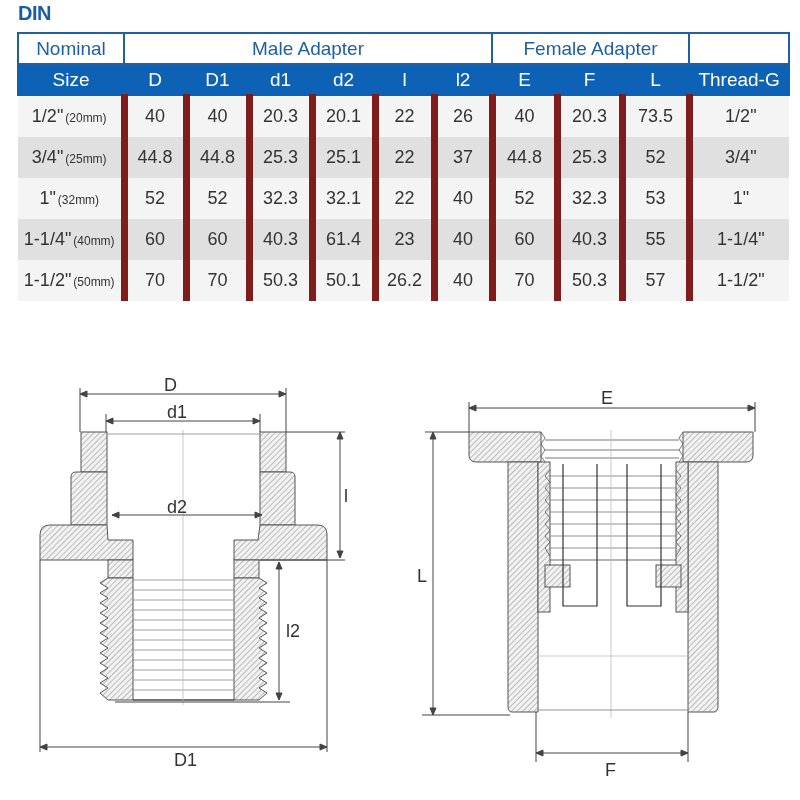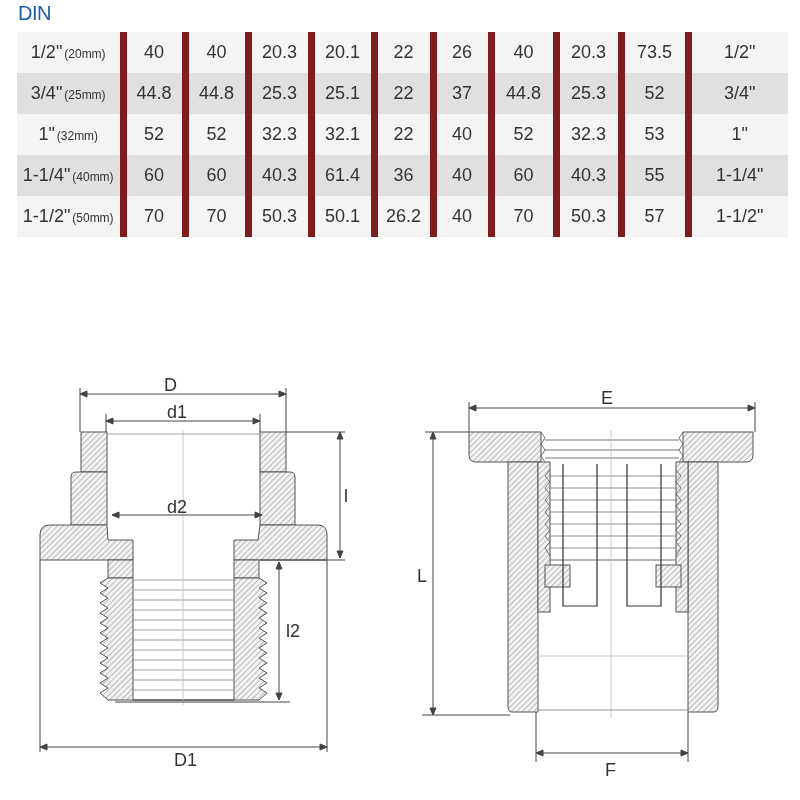--- a/index.html
+++ b/index.html
@@ -1,17 +1,17 @@
 <!DOCTYPE html>
 <html><head>
 <meta charset="utf-8">
 <style>
   html, body { margin:0; padding:0; background:#ffffff; }
   body { width:800px; height:800px; position:relative; overflow:hidden; font-family:"Liberation Sans", sans-serif; }
-  .title { position:absolute; left:18px; top:2px; font-size:20px; font-weight:normal; color:#1a5ca8; letter-spacing:-0.5px; }
+  .title { position:absolute; left:18px; top:2px; font-size:20px; font-weight:bold; color:#1a5ca8; letter-spacing:-0.5px; }
   table.spec { position:absolute; left:17px; top:32px; border-collapse:collapse; table-layout:fixed; width:771px; }
   table.spec td { padding:0; text-align:center; vertical-align:middle; }
   .h1 td { height:29px; border:2px solid #1f5fa6; background:#ffffff; color:#1f5fa6; font-size:19px; }
   .h2 td { height:29px; background:#0d62b5; color:#ffffff; font-size:19px; border:2px solid #0d62b5; border-left:2px solid #ffffff; }
   .h2 td:first-child { border-left:2px solid #0d62b5; }
   .row td { height:41px; color:#333333; font-size:18px; border-left:7px solid #7f1d1d; }
   .row td:first-child { border-left:none; }
   .row.odd td { background:#f4f4f4; }
   .row.even td { background:#e0e0e0; }
   .size-main { font-size:18px; }
@@ -32,20 +32,39 @@
       <col style="width:63px">
       <col style="width:63px">
       <col style="width:59px">
       <col style="width:58px">
       <col style="width:65px">
       <col style="width:65px">
       <col style="width:67px">
       <col style="width:100px">
   </colgroup>
   <tbody>
+      <tr class="h1">
+    <td>Nominal</td>
+    <td colspan="6">Male Adapter</td>
+    <td colspan="3">Female Adapter</td>
+    <td></td>
+  </tr>
+  <tr class="h2">
+    <td>Size</td>
+    <td>D</td>
+    <td>D1</td>
+    <td>d1</td>
+    <td>d2</td>
+    <td>l</td>
+    <td>l2</td>
+    <td>E</td>
+    <td>F</td>
+    <td>L</td>
+    <td>Thread-G</td>
+  </tr>
   <tr class="row odd">
     <td><span class="size-main">1/2"</span><span class="size-mm">(20mm)</span></td>
     <td>40</td>
     <td>40</td>
     <td>20.3</td>
     <td>20.1</td>
     <td>22</td>
     <td>26</td>
     <td>40</td>
     <td>20.3</td>
@@ -77,21 +96,21 @@
     <td>32.3</td>
     <td>53</td>
     <td>1"</td>
   </tr>
   <tr class="row even">
     <td><span class="size-main">1-1/4"</span><span class="size-mm">(40mm)</span></td>
     <td>60</td>
     <td>60</td>
     <td>40.3</td>
     <td>61.4</td>
-    <td>36</td>
+    <td>23</td>
     <td>40</td>
     <td>60</td>
     <td>40.3</td>
     <td>55</td>
     <td>1-1/4"</td>
   </tr>
   <tr class="row odd">
     <td><span class="size-main">1-1/2"</span><span class="size-mm">(50mm)</span></td>
     <td>70</td>
     <td>70</td>

